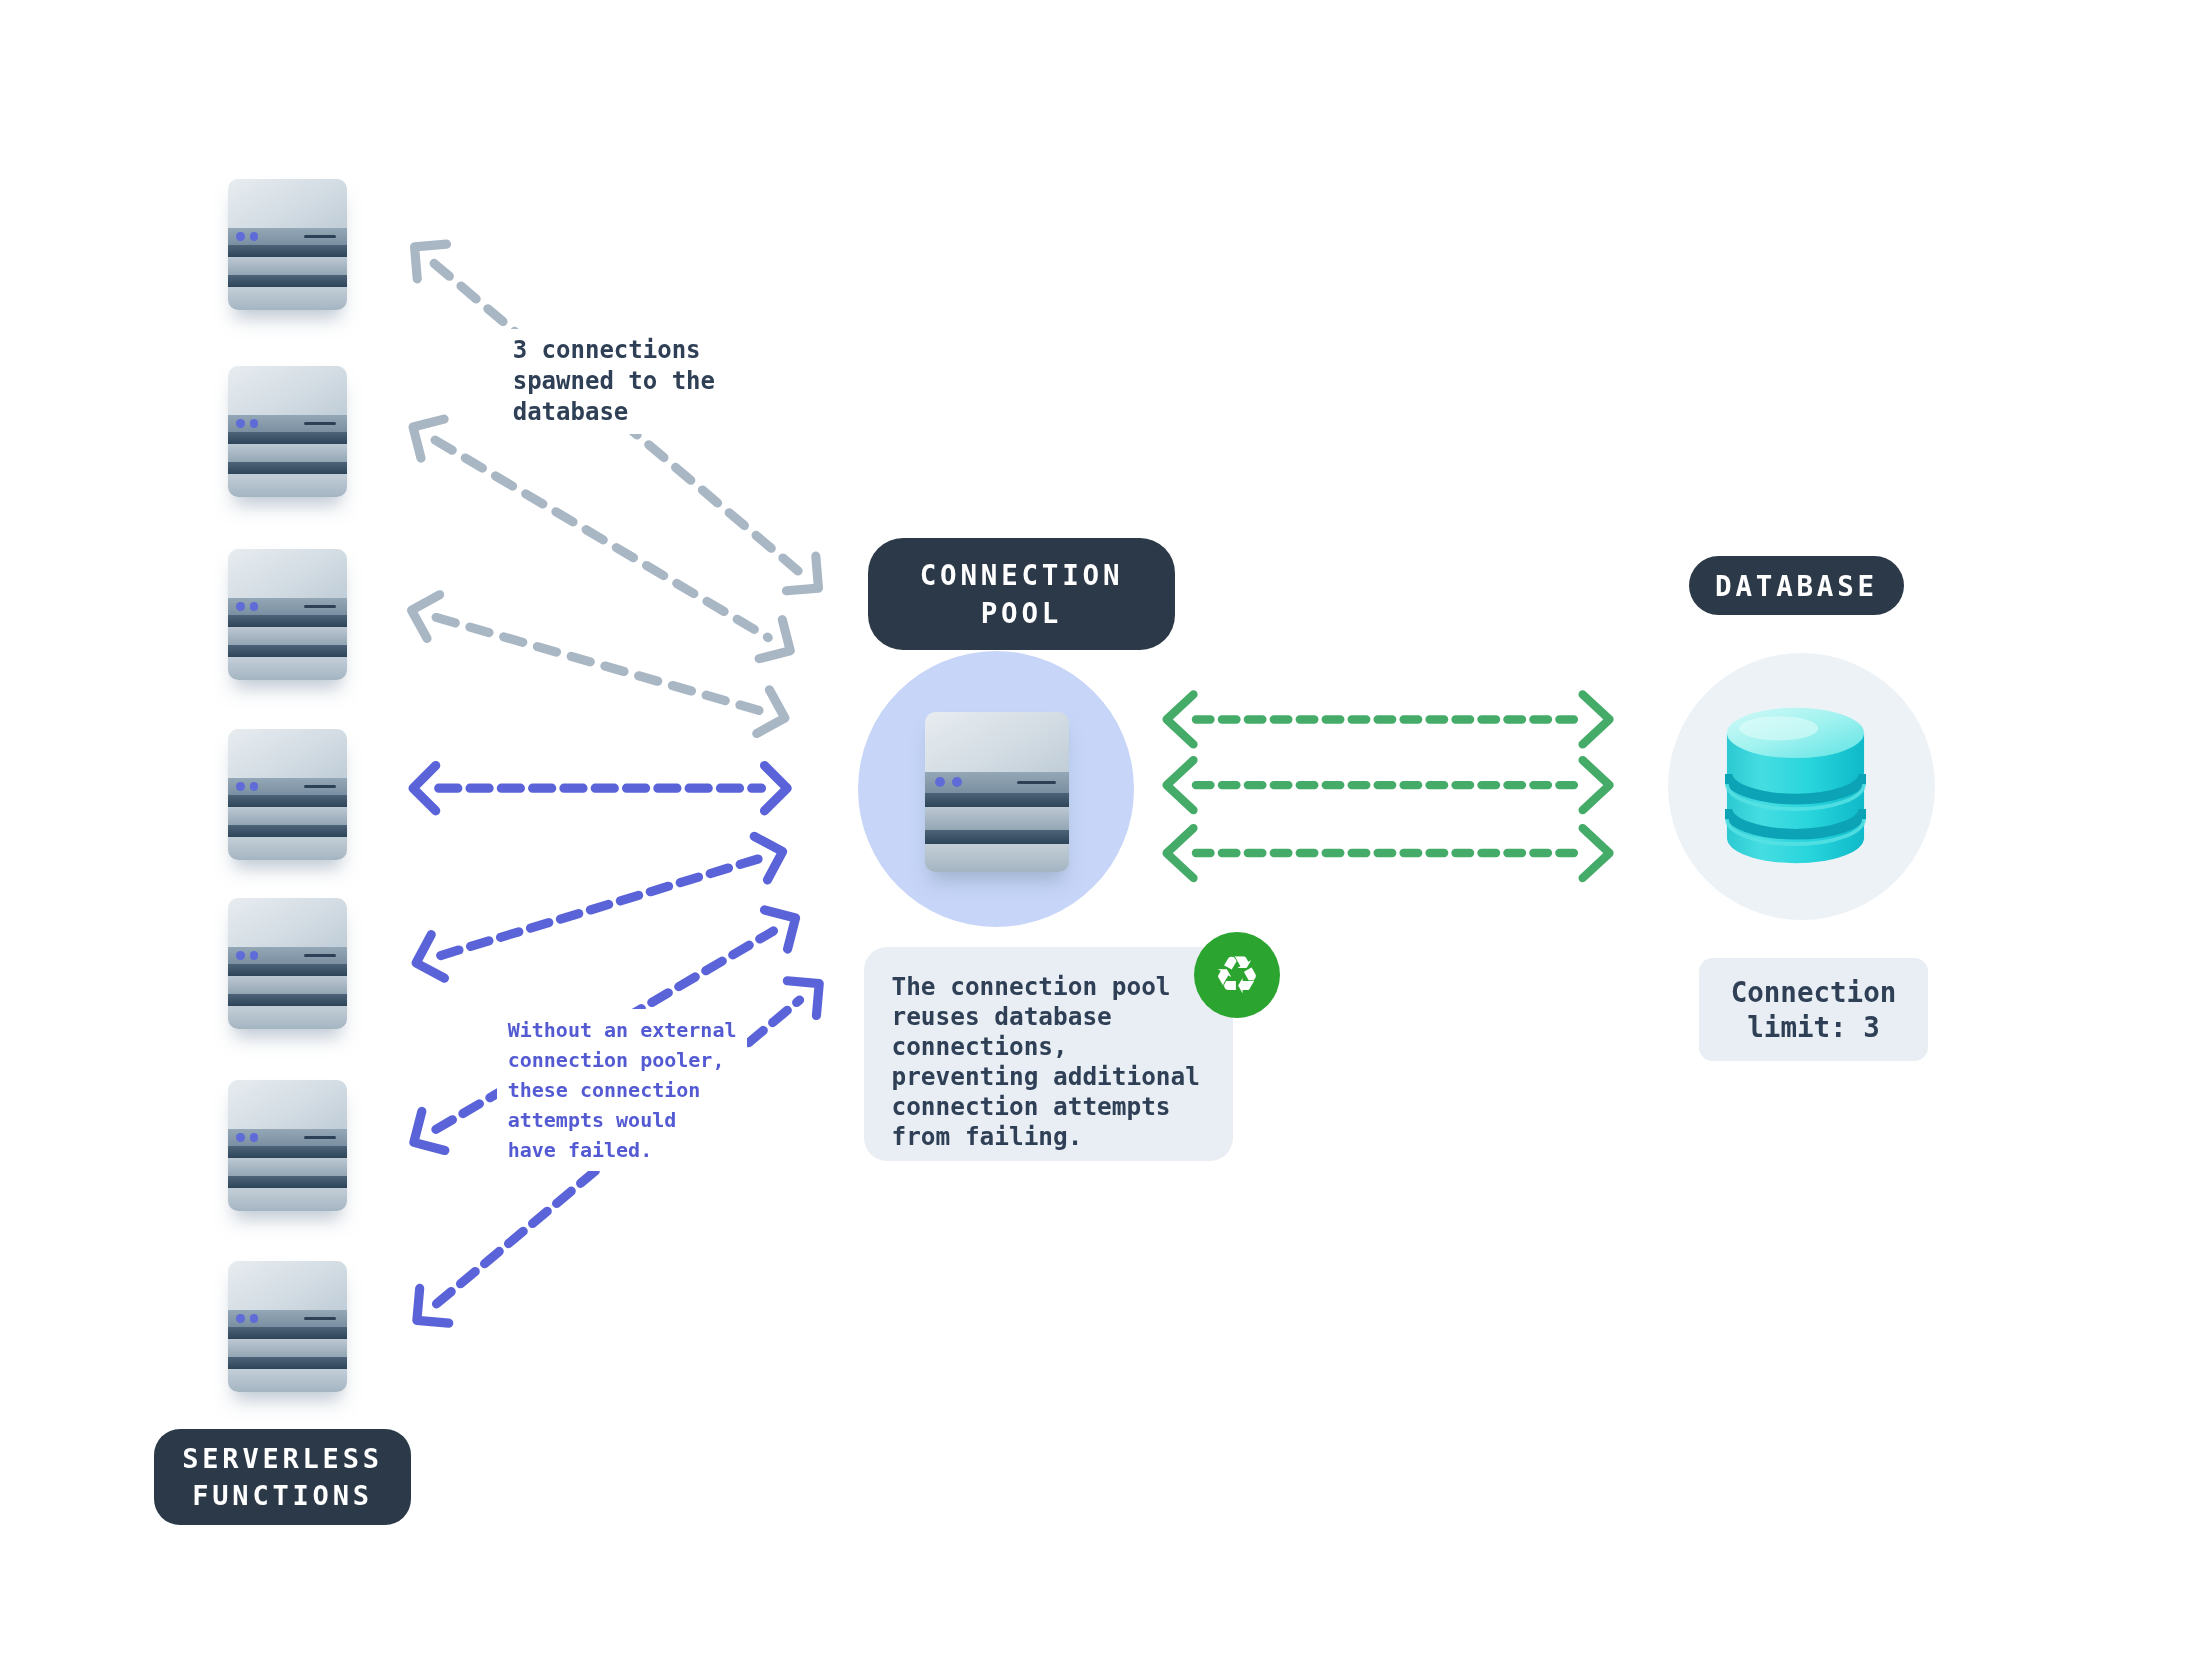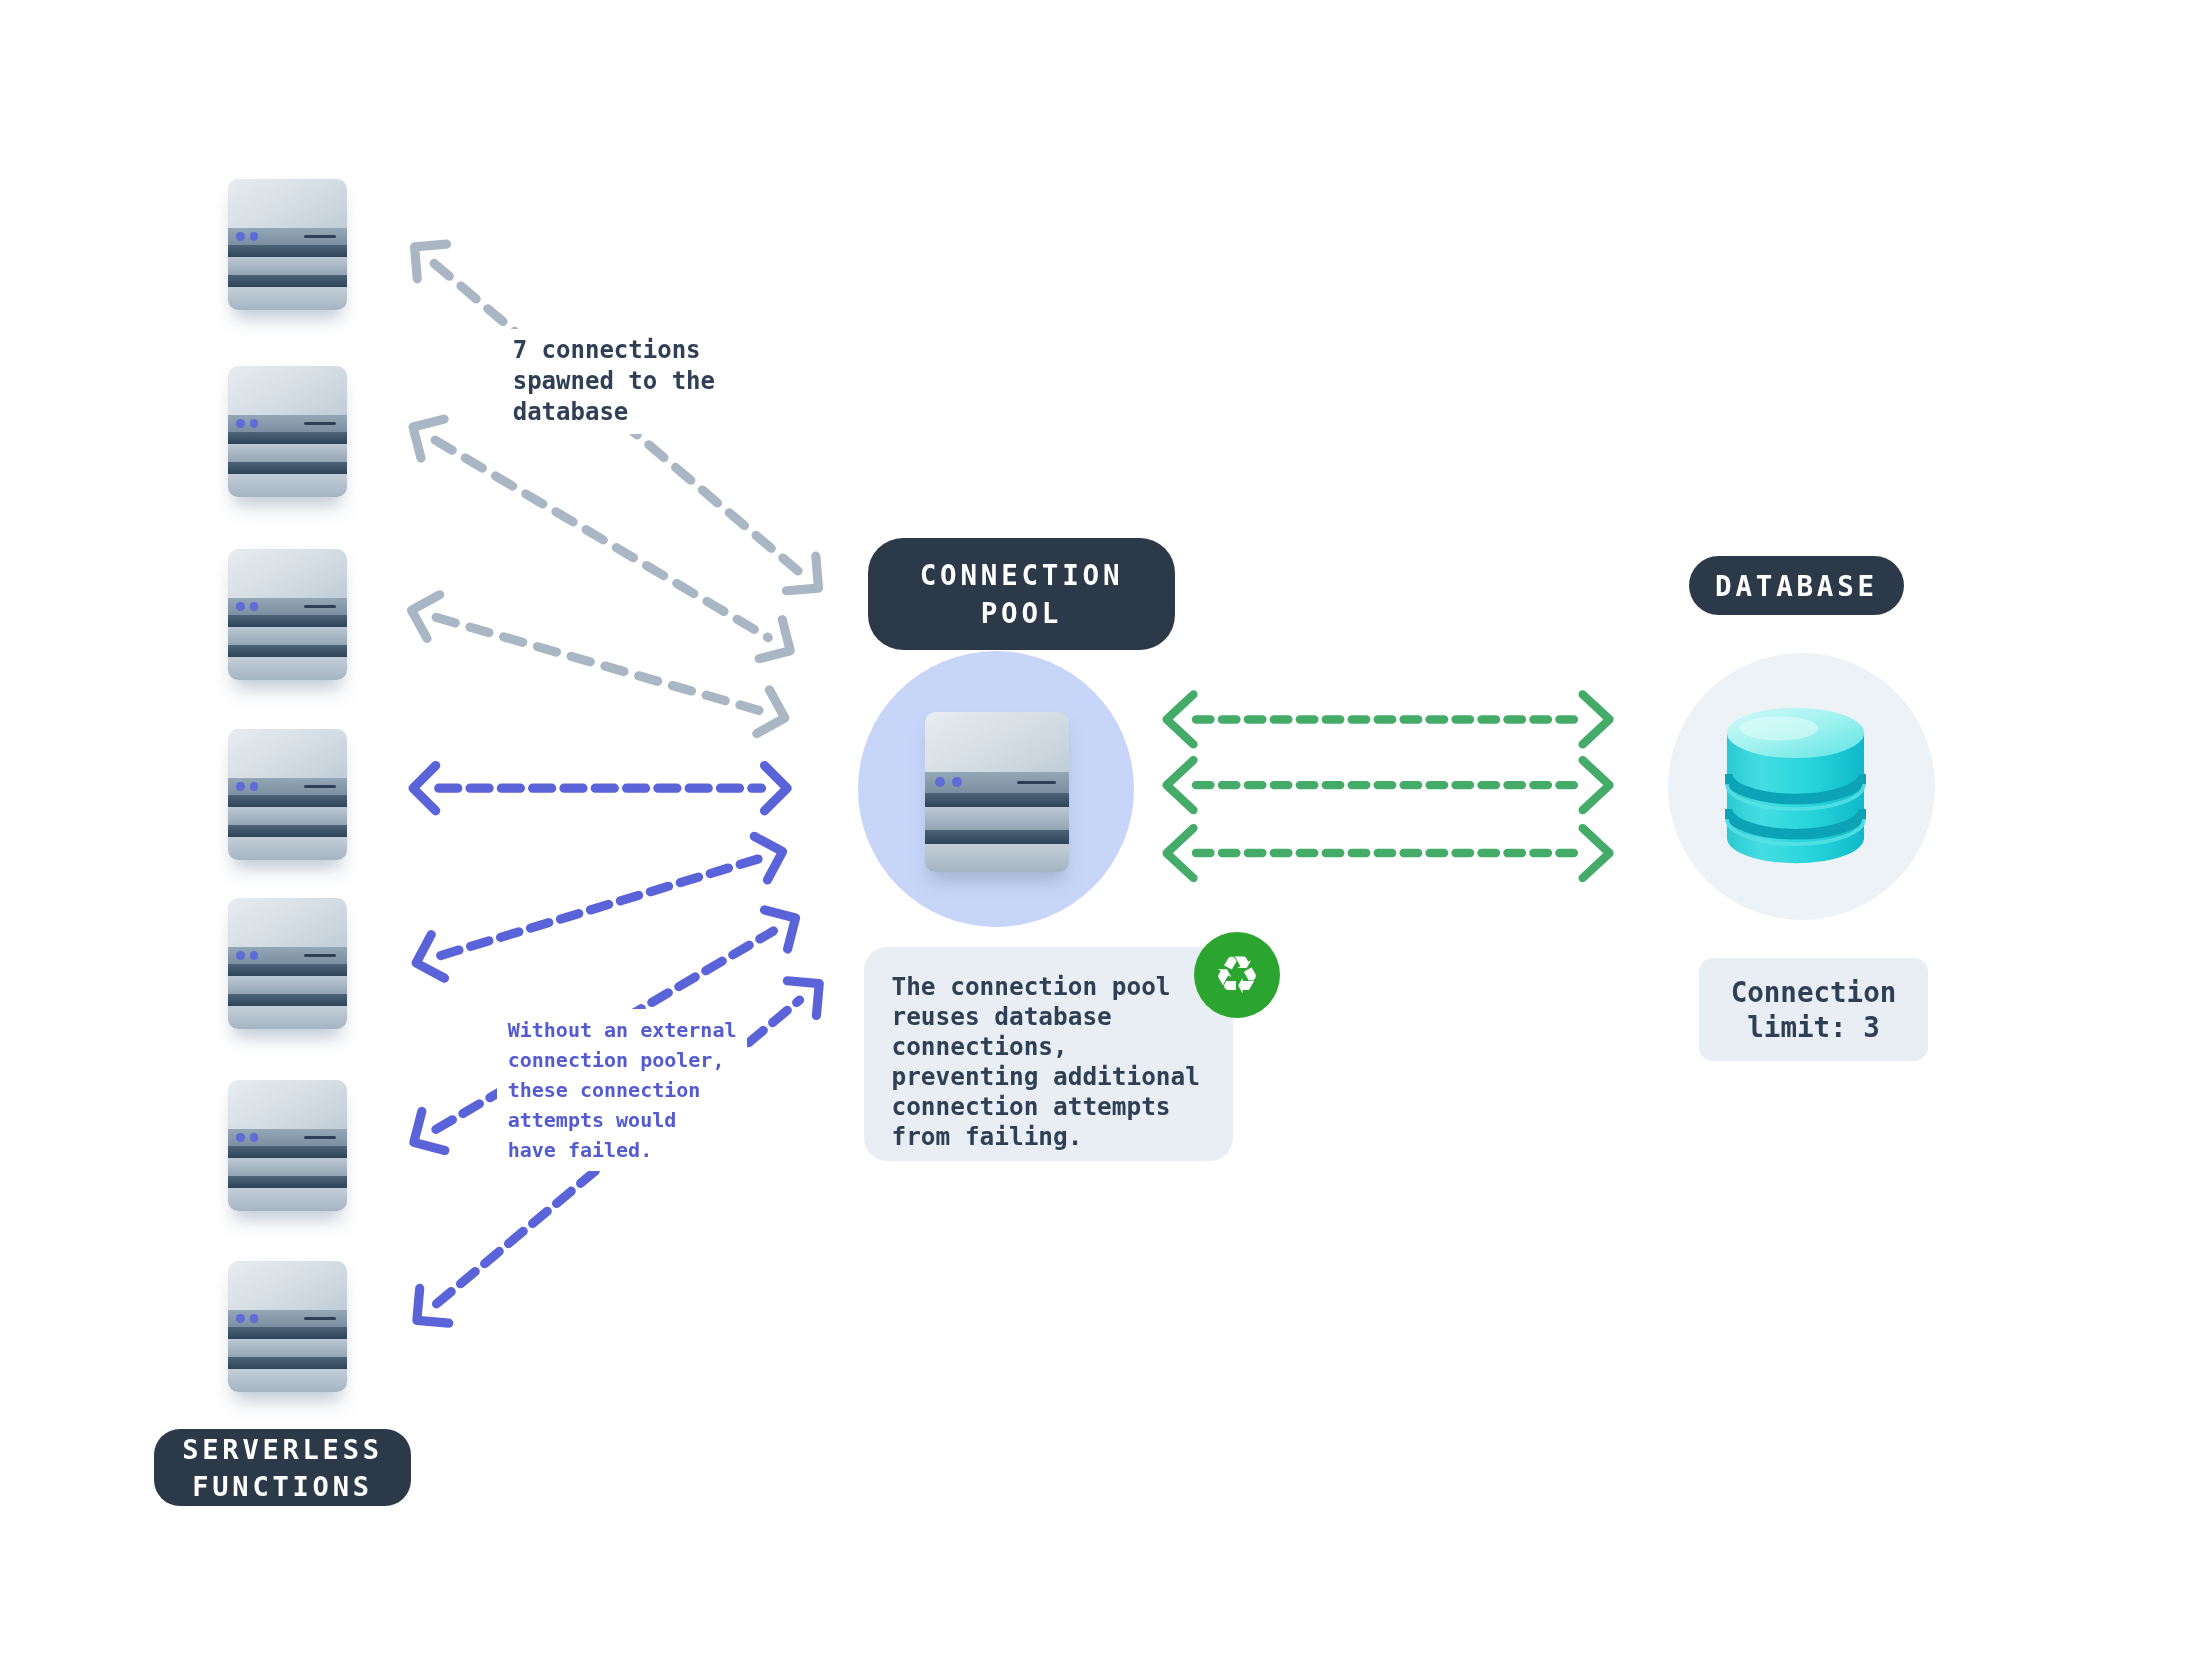--- a/index.html
+++ b/index.html
@@ -13,21 +13,21 @@
   .circle{position:absolute;border-radius:50%;}
   #pool-circle{left:858px;top:651px;width:276px;height:276px;background:var(--pool-circle-bg);}
   #db-circle{left:1668px;top:653px;width:267px;height:267px;background:var(--db-circle-bg);}
 
   
   .badge{position:absolute;background:var(--badge-bg);color:var(--badge-text);font-weight:bold;
          letter-spacing:3.8px;display:flex;align-items:center;justify-content:center;text-align:center;
          white-space:pre-line;}
   #badge-pool{left:868px;top:538px;width:307px;height:112px;border-radius:35px;font-size:27.5px;line-height:38px;}
   #badge-db{left:1689px;top:556px;width:215px;height:59px;border-radius:30px;font-size:27.5px;}
-  #badge-serverless{left:154px;top:1429px;width:257px;height:77px;border-radius:26px;font-size:27px;line-height:37px;}
+  #badge-serverless{left:154px;top:1429px;width:257px;height:96px;border-radius:26px;font-size:27px;line-height:37px;}
 
   
   .note{position:absolute;font-weight:bold;white-space:pre-line;background:#fff;}
   #note-spawned{left:502px;top:329px;padding:6.1px 10.7px;font-size:24px;line-height:31px;color:var(--dark-text);}
   #note-failed{left:497px;top:1009px;padding:6.1px 10.7px;font-size:20px;line-height:30px;color:var(--indigo-text);}
 
   
   .card{position:absolute;background:var(--card-bg);}
   #pool-info{left:864px;top:947px;width:369px;height:214px;border-radius:23px;
              padding:25px 20px 0 27.5px;box-sizing:border-box;font-weight:bold;white-space:pre-line;
@@ -228,21 +228,21 @@
     </defs>
     <path d="M2,34 L2,172 A90,33 0 0 0 182,172 L182,34 Z" fill="url(#dbSide)"></path>
     <path d="M2,88 A90,33 0 0 0 182,88" stroke="#0ba3b5" stroke-width="14" fill="none" stroke-linecap="butt"></path>
     <path d="M2,101 A90,33 0 0 0 182,101" stroke="#57e2e4" stroke-width="5" fill="none" opacity="0.85"></path>
     <path d="M2,134 A90,33 0 0 0 182,134" stroke="#0ba3b5" stroke-width="14" fill="none" stroke-linecap="butt"></path>
     <path d="M2,147 A90,33 0 0 0 182,147" stroke="#57e2e4" stroke-width="5" fill="none" opacity="0.85"></path>
     <ellipse cx="92" cy="34" rx="90" ry="33" fill="url(#dbTop)"></ellipse>
     <ellipse cx="70" cy="28" rx="52" ry="16" fill="#e9fdfc" opacity="0.5"></ellipse>
   </svg>
 
-  <div class="note layer3" id="note-spawned">7 connections
+  <div class="note layer3" id="note-spawned">3 connections
 spawned to the
 database</div>
   <div class="note layer3" id="note-failed">Without an external
 connection pooler,
 these connection
 attempts would
 have failed.</div>
 
   <div class="layer3" id="recycle">
     <span>♻</span>

